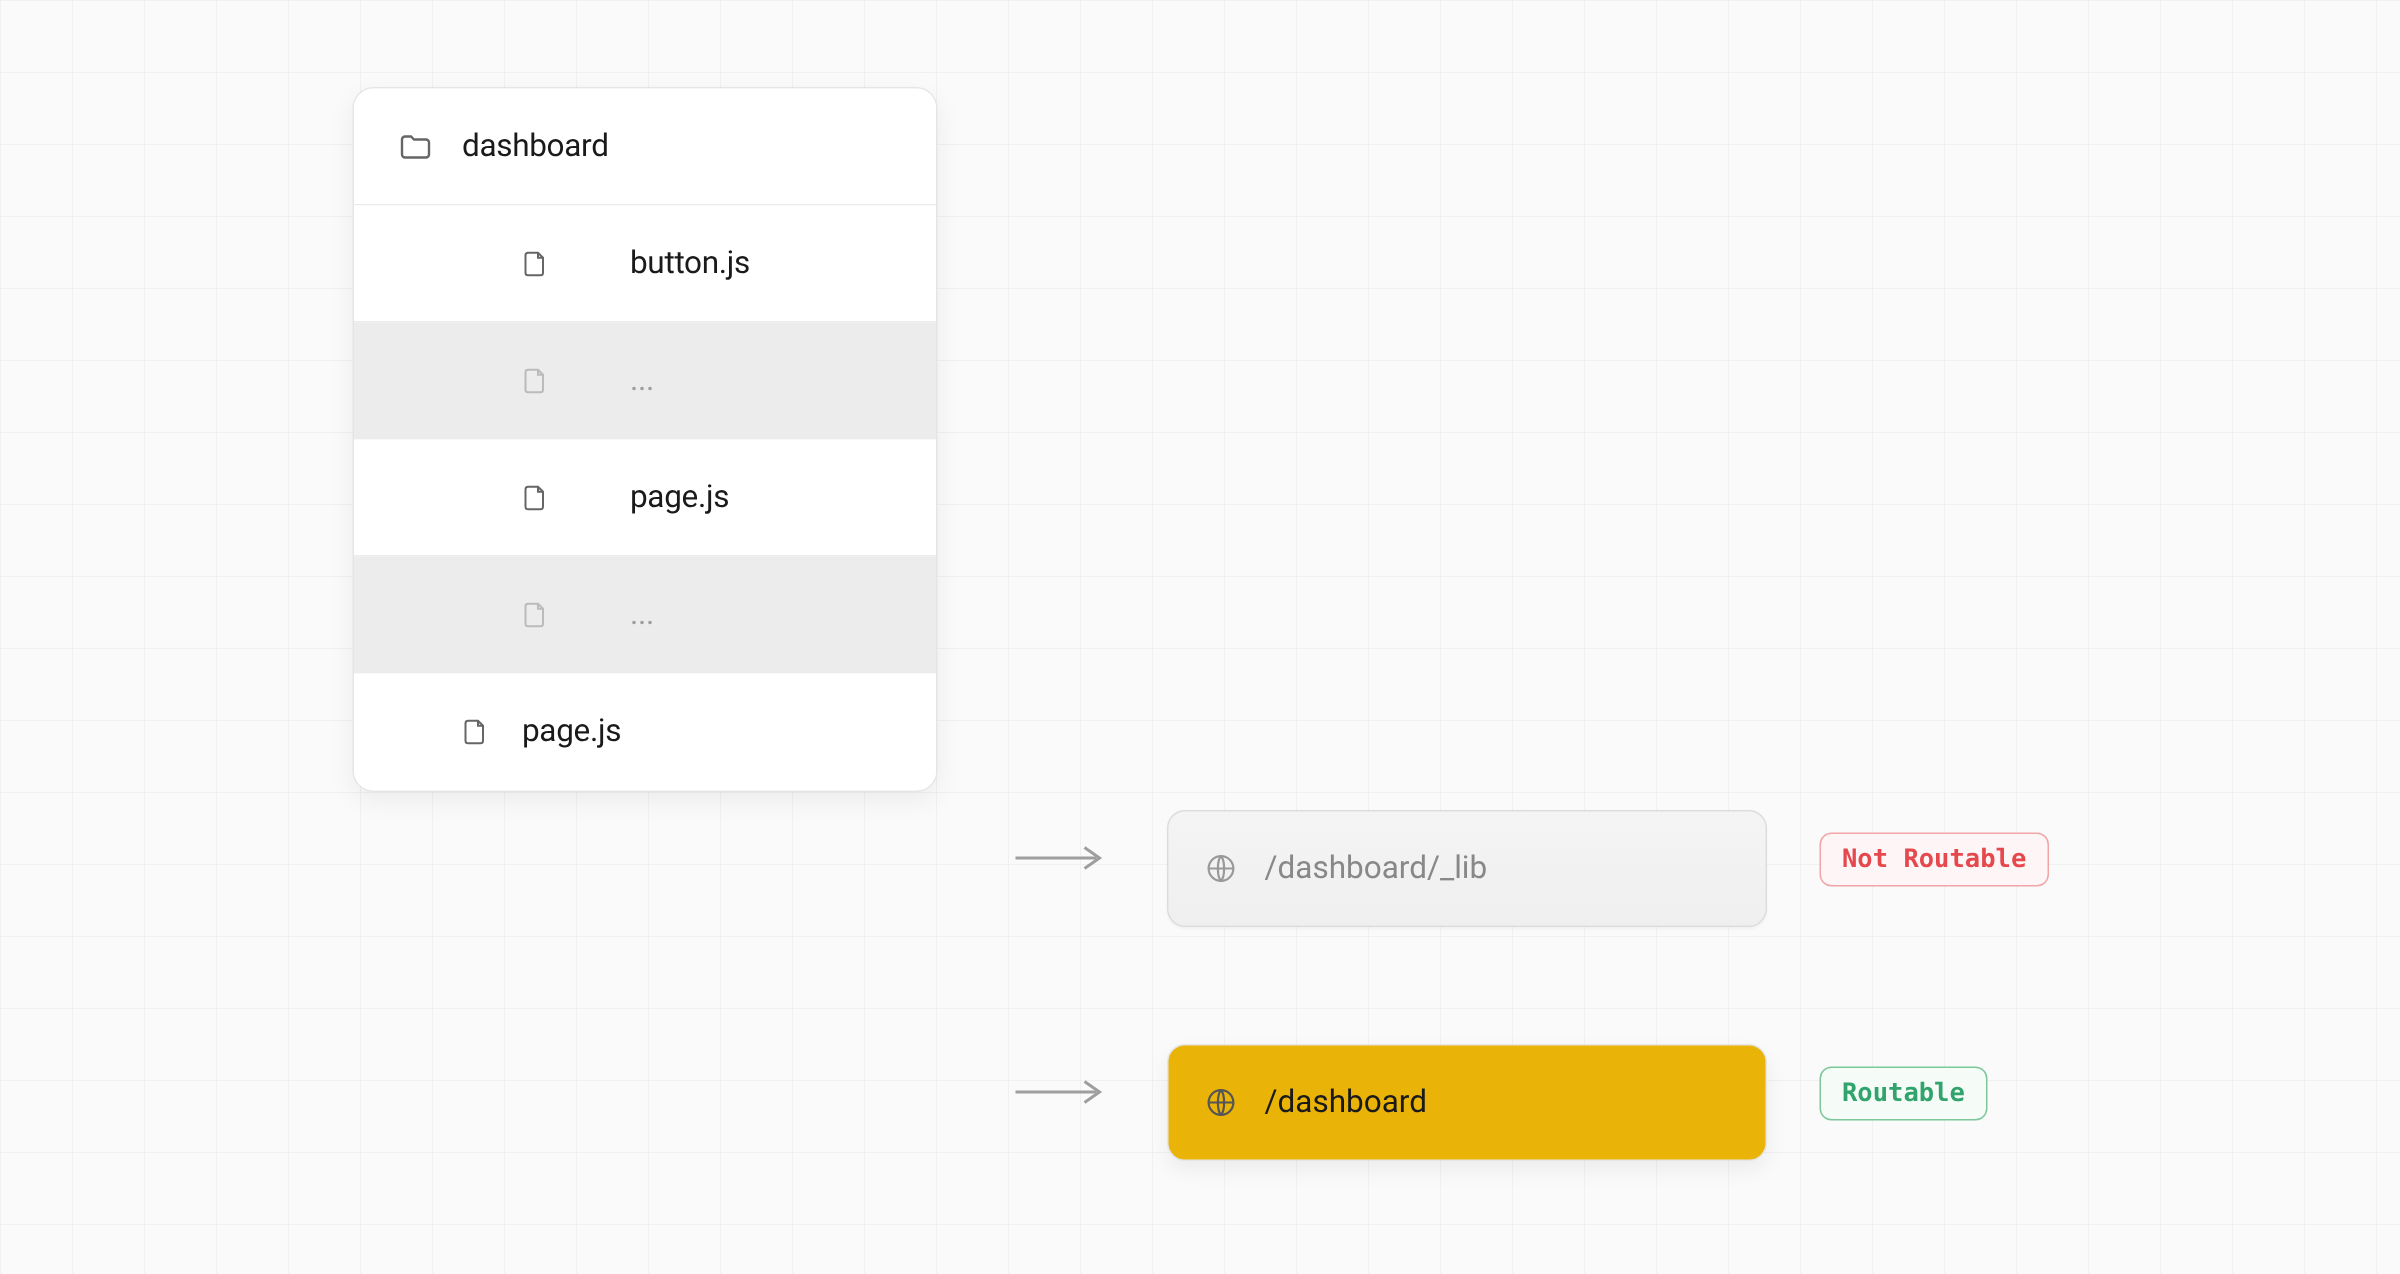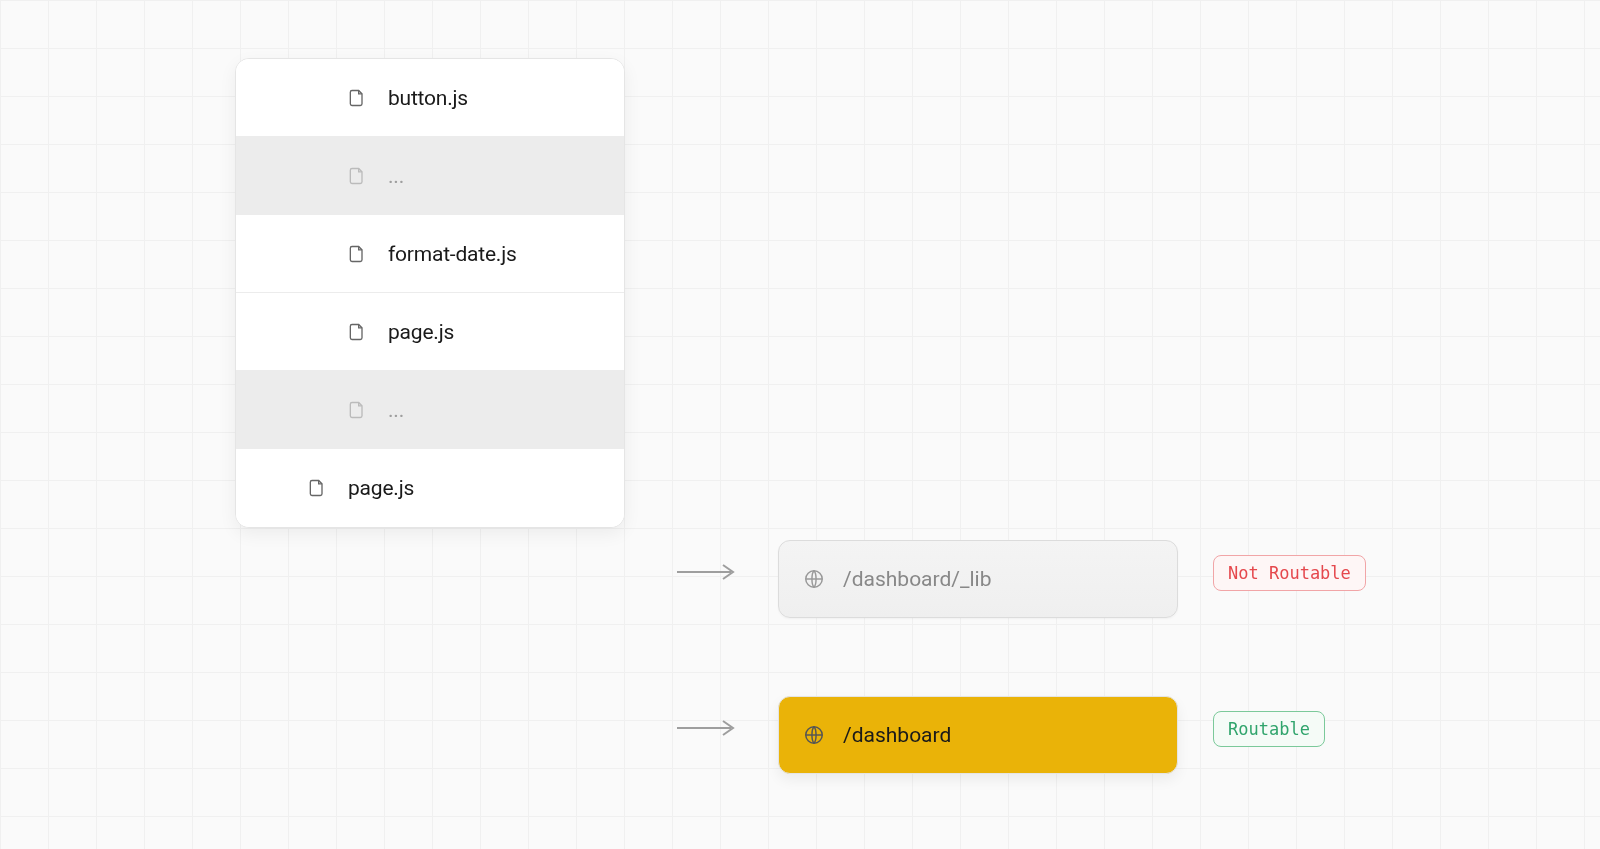--- a/index.html
+++ b/index.html
@@ -35,21 +35,21 @@
     border-bottom: 1px solid #ececec;
     font-size: 21px;
     color: #1a1a1a;
     background: #fff;
   }
   .row:last-child { border-bottom: none; }
   .row.muted { background: #ececec; color: #9e9e9e; }
 
   .pad0 { padding-left: 28px; }
   .pad1 { padding-left: 68px; }
-  .pad2 { padding-left: 108px; }
+  .pad2 { padding-left: 108px; gap: 32px; }
 
   .icon-slot {
     width: 26px;
     height: 26px;
     flex: 0 0 26px;
     margin-right: 18px;
     display: flex;
     align-items: center;
     justify-content: center;
   }
@@ -91,54 +91,54 @@
   }
 
   .badge {
     position: absolute;
     padding: 7px 14px;
     border-radius: 8px;
     font-family: ui-monospace, SFMono-Regular, Menlo, monospace;
     font-size: 17px;
     border: 1.5px solid;
     background: #fff;
+    font-weight: bold;
   }
   .badge.red { color: #e5484d; border-color: #f1a5a7; background: #fef6f6; }
   .badge.green { color: #30a46c; border-color: #7bc99a; background: #f5fbf7; }
 </style>
 </head>
 <body>
 
 <div class="tree">
+  <div class="row pad0">
+    <span class="icon-slot">
+      <svg viewBox="0 0 24 24" width="24" height="24" fill="none" stroke="#666" stroke-width="1.6">
+        <path d="M3 7a2 2 0 0 1 2-2h4l2 2h8a2 2 0 0 1 2 2v8a2 2 0 0 1-2 2H5a2 2 0 0 1-2-2V7z"></path>
+      </svg>
+    </span>
+    <span class="label">dashboard</span>
+  </div>
   <div class="row pad2">
     <span class="icon-slot">
       <svg viewBox="0 0 24 24" width="20" height="24" fill="none" stroke="#666" stroke-width="1.6">
         <path d="M6 3h8l4 4v12a2 2 0 0 1-2 2H6a2 2 0 0 1-2-2V5a2 2 0 0 1 2-2z"></path>
           <path d="M14 3v4h4"></path>
       </svg>
     </span>
     <span class="label">button.js</span>
   </div>
   <div class="row pad2 muted">
     <span class="icon-slot">
       <svg viewBox="0 0 24 24" width="20" height="24" fill="none" stroke="#bbb" stroke-width="1.6">
         <path d="M6 3h8l4 4v12a2 2 0 0 1-2 2H6a2 2 0 0 1-2-2V5a2 2 0 0 1 2-2z"></path>
           <path d="M14 3v4h4"></path>
       </svg>
     </span>
     <span class="label">...</span>
-  </div>
-  <div class="row pad2">
-    <span class="icon-slot">
-      <svg viewBox="0 0 24 24" width="20" height="24" fill="none" stroke="#666" stroke-width="1.6">
-        <path d="M6 3h8l4 4v12a2 2 0 0 1-2 2H6a2 2 0 0 1-2-2V5a2 2 0 0 1 2-2z"></path>
-          <path d="M14 3v4h4"></path>
-      </svg>
-    </span>
-    <span class="label">format-date.js</span>
   </div>
   <div class="row pad2">
     <span class="icon-slot">
       <svg viewBox="0 0 24 24" width="20" height="24" fill="none" stroke="#666" stroke-width="1.6">
         <path d="M6 3h8l4 4v12a2 2 0 0 1-2 2H6a2 2 0 0 1-2-2V5a2 2 0 0 1 2-2z"></path>
           <path d="M14 3v4h4"></path>
       </svg>
     </span>
     <span class="label">page.js</span>
   </div>

